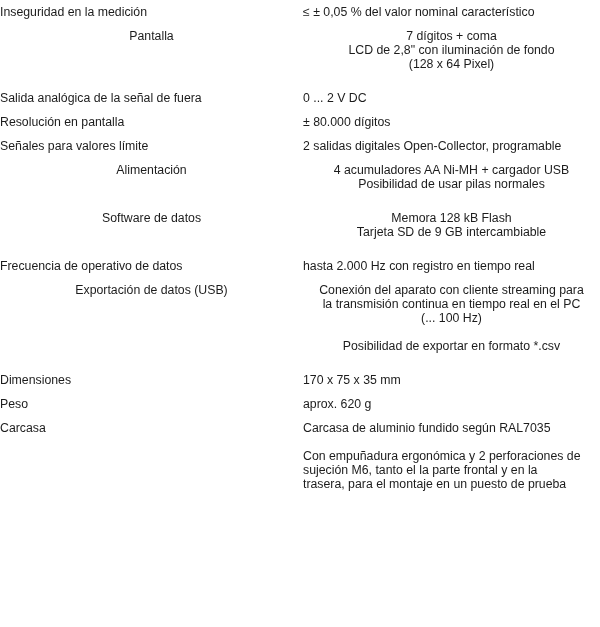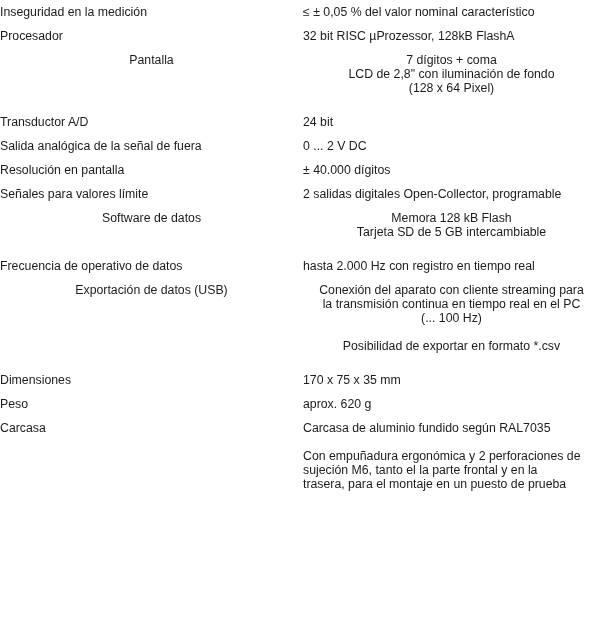--- a/index.html
+++ b/index.html
@@ -72,63 +72,58 @@
 
 <div class="spec-sheet">
   <table class="spec-table">
     <tbody>
         <tr class="spec-row gap-sm">
           <td class="label-cell">Inseguridad en la medición</td>
           <td class="value-cell">
             <span class="value-line">≤ ± 0,05 % del valor nominal característico</span>
           </td>
         </tr>
-        <tr class="spec-row gap-sm">
-          <td class="label-cell">Procesador</td>
-          <td class="value-cell">
-            <span class="value-line">32 bit RISC µProzessor, 128kB FlashA</span>
-          </td>
-        </tr>
         <tr class="spec-row gap-md">
           <td class="label-cell">Pantalla</td>
           <td class="value-cell">
             <span class="value-line">7 dígitos + coma</span>
             <span class="value-line">LCD de 2,8" con iluminación de fondo</span>
             <span class="value-line">(128 x 64 Pixel)</span>
-          </td>
-        </tr>
-        <tr class="spec-row gap-sm">
-          <td class="label-cell">Transductor A/D</td>
-          <td class="value-cell">
-            <span class="value-line">24 bit</span>
           </td>
         </tr>
         <tr class="spec-row gap-sm">
           <td class="label-cell">Salida analógica de la señal de fuera</td>
           <td class="value-cell">
             <span class="value-line">0 ... 2 V DC</span>
           </td>
         </tr>
         <tr class="spec-row gap-sm">
           <td class="label-cell">Resolución en pantalla</td>
           <td class="value-cell">
-            <span class="value-line">± 40.000 dígitos</span>
+            <span class="value-line">± 80.000 dígitos</span>
           </td>
         </tr>
         <tr class="spec-row gap-sm">
           <td class="label-cell">Señales para valores límite</td>
           <td class="value-cell">
             <span class="value-line">2 salidas digitales Open-Collector, programable</span>
           </td>
         </tr>
         <tr class="spec-row gap-md">
+          <td class="label-cell">Alimentación</td>
+          <td class="value-cell">
+            <span class="value-line">4 acumuladores AA Ni-MH + cargador USB</span>
+            <span class="value-line">Posibilidad de usar pilas normales</span>
+          </td>
+        </tr>
+        <tr class="spec-row gap-md">
           <td class="label-cell">Software de datos</td>
           <td class="value-cell">
             <span class="value-line">Memora 128 kB Flash</span>
-            <span class="value-line">Tarjeta SD de 5 GB intercambiable</span>
+            <span class="value-line">Tarjeta SD de 9 GB intercambiable</span>
           </td>
         </tr>
         <tr class="spec-row gap-sm">
           <td class="label-cell">Frecuencia de operativo de datos</td>
           <td class="value-cell">
             <span class="value-line">hasta 2.000 Hz con registro en tiempo real</span>
           </td>
         </tr>
         <tr class="spec-row gap-md">
           <td class="label-cell">Exportación de datos (USB)</td>

